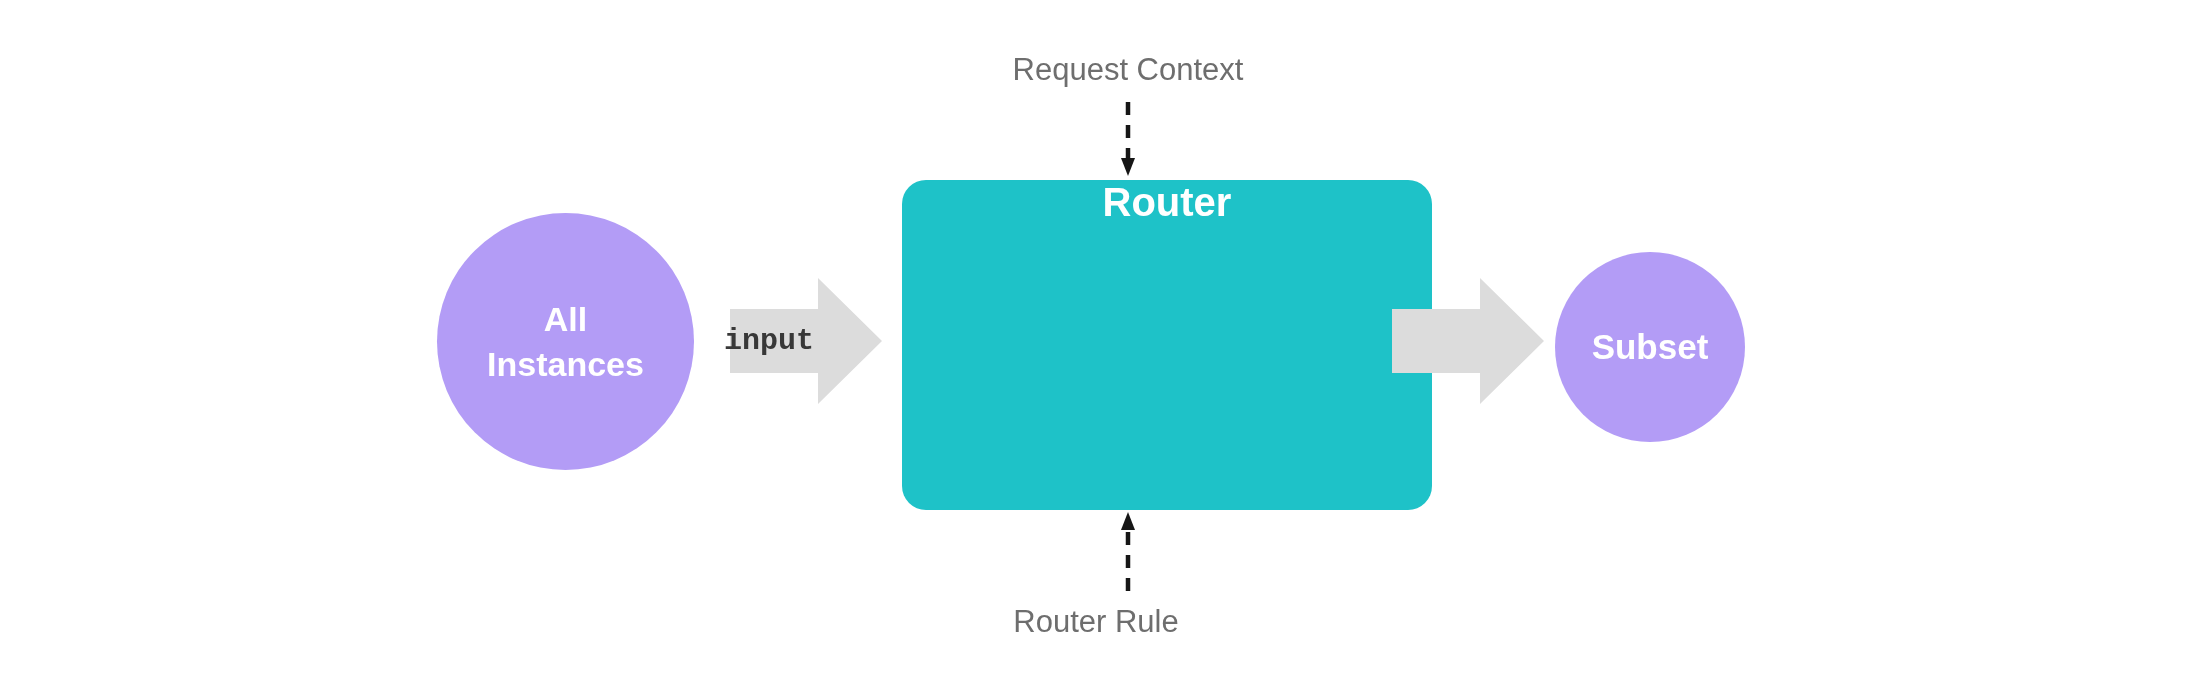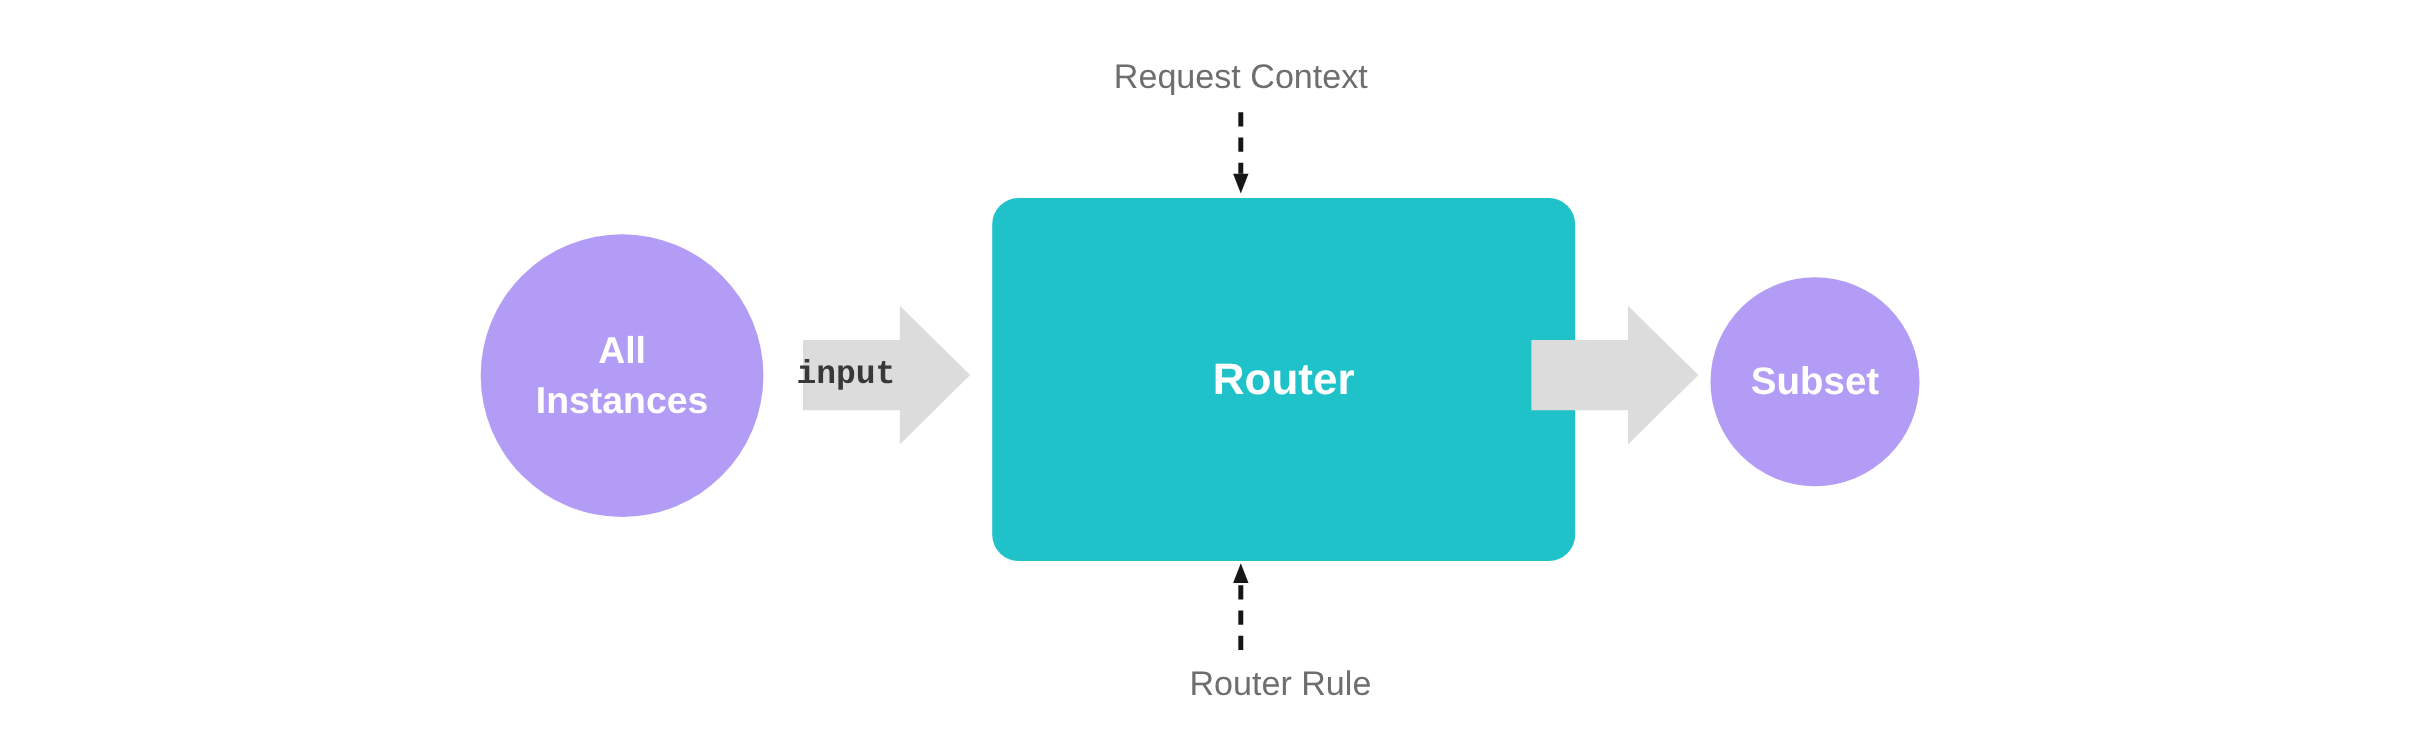--- a/index.html
+++ b/index.html
@@ -49,21 +49,21 @@
     font-size: 35px;
     justify-content: center;
   }
   .router-box {
     position: absolute;
     left: 902px; top: 180px;
     width: 530px; height: 330px;
     border-radius: 24px;
     background: var(--node-teal);
     display: flex;
-    align-items: center;
+    align-items: flex-start;
     justify-content: center;
     color: var(--node-text);
     font-size: 40px;
     font-weight: bold;
   }
   
   .block-arrow { position: absolute; width: 152px; height: 126px; }
   .block-arrow polygon { fill: var(--arrow-gray); }
   .block-arrow.input  { left: 730px;  top: 278px; }
   .block-arrow.output { left: 1392px; top: 278px; }
@@ -92,21 +92,21 @@
   .dashed-arrow.bottom { left: 1119px; top: 510px; height: 88px; }
   
   .annotation {
     position: absolute;
     transform: translateX(-50%);
     white-space: nowrap;
     font-size: 31px;
     color: var(--annotation-text);
   }
   .annotation.top    { left: 1128px; top: 52px;  }
-  .annotation.bottom { left: 1164px; top: 604px; }
+  .annotation.bottom { left: 1096px; top: 604px; }
 </style>
 </head>
 <body>
 
 <div class="canvas">
 
   <div class="annotation top">Request Context</div>
 
   <svg class="dashed-arrow top" viewBox="0 0 18 82">
     <line x1="9" y1="2" x2="9" y2="58"></line>

